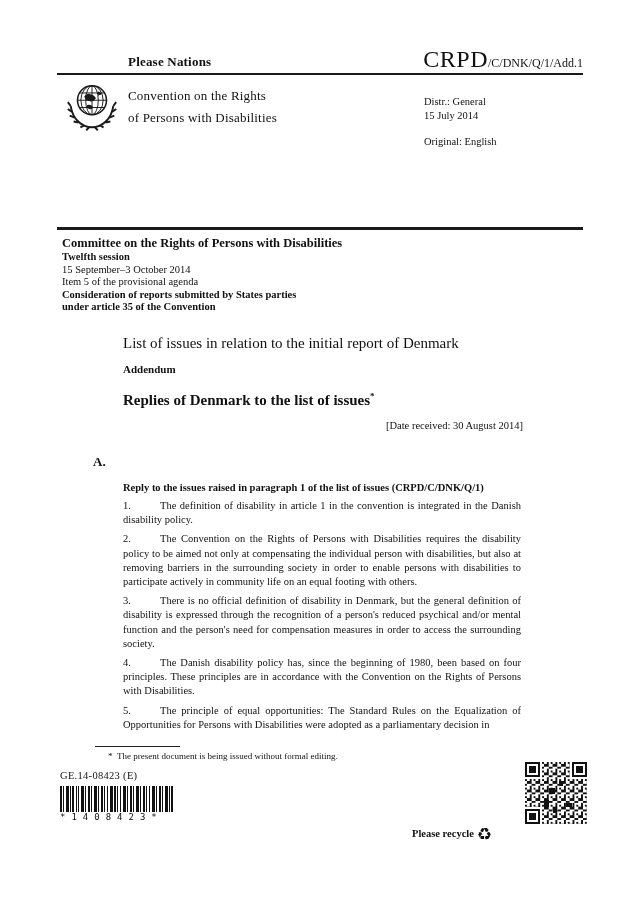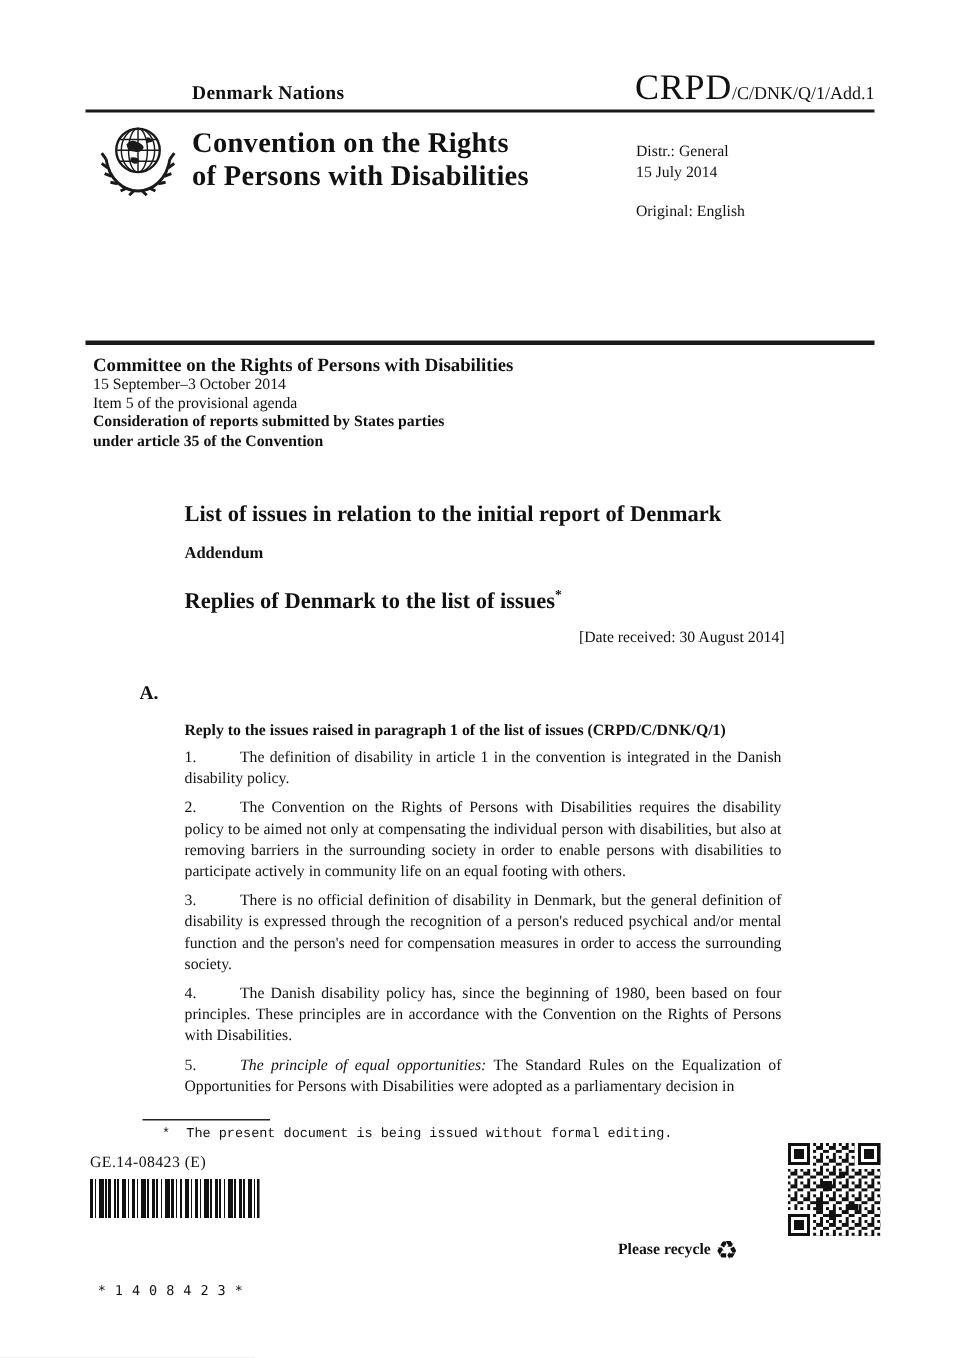--- a/index.html
+++ b/index.html
@@ -14,66 +14,66 @@
   }
   .abs { position:absolute; }
 
   
   .un-label { left:128px; top:54px; font-size:13px; font-weight:bold; letter-spacing:.2px; }
   .doc-symbol { right:57px; top:46px; text-align:right; white-space:nowrap; }
   .doc-symbol .big { font-size:24px; font-weight:normal; letter-spacing:.5px; }
   .doc-symbol .small { font-size:12px; }
   .rule-top { left:57px; right:57px; top:73px; height:2px; background:#1a1a1a; }
   .emblem { left:61px; top:77px; }
-  .org-title { left:128px; top:85px; font-size:19px; font-weight:bold; line-height:22px; letter-spacing:.2px; }
+  .org-title { left:128px; top:85px; font-size:13px; font-weight:normal; line-height:22px; letter-spacing:.2px; }
   .distr-block { left:424px; top:95px; font-size:10.5px; line-height:14px; }
   .distr-block .gap { margin-top:12px; }
 
   .rule-mid { left:57px; right:57px; top:227px; height:2.5px; background:#1a1a1a; }
 
   
   .session { left:62px; top:235px; font-size:10.5px; line-height:12.5px; }
   .session .committee { font-size:12.5px; font-weight:bold; line-height:16px; }
   .session .bold { font-weight:bold; }
 
   
-  .main-title { left:123px; top:335px; font-size:15px; font-weight:bold; }
+  .main-title { left:123px; top:335px; font-size:15px; font-weight:normal; }
   .addendum { left:123px; top:363px; font-size:11px; font-weight:bold; }
   .replies-title { left:123px; top:391px; font-size:15px; font-weight:bold; }
   .replies-title sup { font-size:9px; }
   .date-received { right:117px; top:420px; font-size:10.5px; }
 
   
   .sec-letter { left:93px; top:454px; font-size:13px; font-weight:bold; }
   .sec-heading { left:123px; top:454px; font-size:13px; font-weight:bold; }
   .reply-heading { left:123px; top:482px; width:400px; font-size:10.5px; font-weight:bold; }
 
   .body-text { left:123px; top:499px; width:398px; font-size:10.5px; line-height:14.2px; }
   .body-text p { margin:0 0 5px 0; text-align:justify; }
   .pnum { display:inline-block; width:37px; }
-  .it { font-style:italic; }
+  .it { }
 
   
   .fn-rule { left:95px; top:746px; width:85px; height:1px; background:#222; }
-  .fn { left:108px; top:751px; font-size:9px;font-family:Liberation Mono, monospace; }
+  .fn { left:108px; top:751px; font-size:9px; }
 
   
   .ge-num { left:60px; top:770px; font-size:10.5px; letter-spacing:.3px; }
   .barcode { left:60px; top:786px; }
-  .barcode-digits { left:60px; top:856px; width:113px; text-align:center; font-size:9px; letter-spacing:6px; font-family:"DejaVu Sans Mono", monospace; }
+  .barcode-digits { left:60px; top:812px; width:113px; text-align:left; font-size:9px; letter-spacing:6px; font-family:"DejaVu Sans Mono", monospace; }
   .recycle { left:412px; top:794px; font-size:10.5px; font-weight:bold; white-space:nowrap;margin-top:30px; }
   .recycle .glyph { font-family:"DejaVu Sans", sans-serif; font-size:17px; font-weight:normal; vertical-align:-3px; margin-left:3px; }
   .qr { left:525px; top:762px; }
 </style>
 </head>
 <body>
 
 <div class="page">
 
-  <div class="abs un-label">Denmark Nations</div>
+  <div class="abs un-label">Please Nations</div>
   <div class="abs doc-symbol">
     <span class="big">CRPD</span><span class="small">/C/DNK/Q/1/Add.1</span>
   </div>
   <div class="abs rule-top"></div>
 
   <div class="abs emblem">
     <svg width="62" height="60" viewBox="0 0 64 62" fill="none" stroke="#1a1a1a">
       <circle cx="32" cy="24" r="15" stroke-width="1.6"></circle>
       <line x1="17" y1="24" x2="47" y2="24" stroke-width="1"></line>
       <line x1="19.5" y1="16.5" x2="44.5" y2="16.5" stroke-width="1"></line>
@@ -99,20 +99,21 @@
   <div class="abs distr-block">
     <div>Distr.: General</div>
     <div>15 July 2014</div>
     <div class="gap">Original: English</div>
   </div>
 
   <div class="abs rule-mid"></div>
 
   <div class="abs session">
     <div class="committee">Committee on the Rights of Persons with Disabilities</div>
+    <div class="bold">Twelfth session</div>
     <div>15 September–3 October 2014</div>
     <div>Item 5 of the provisional agenda</div>
     <div class="bold">Consideration of reports submitted by States parties</div>
     <div class="bold">under article 35 of the Convention</div>
   </div>
 
   <div class="abs main-title">List of issues in relation to the initial report of Denmark</div>
   <div class="abs addendum">Addendum</div>
   <div class="abs replies-title">
     <span>Replies of Denmark to the list of issues</span><sup>*</sup>

